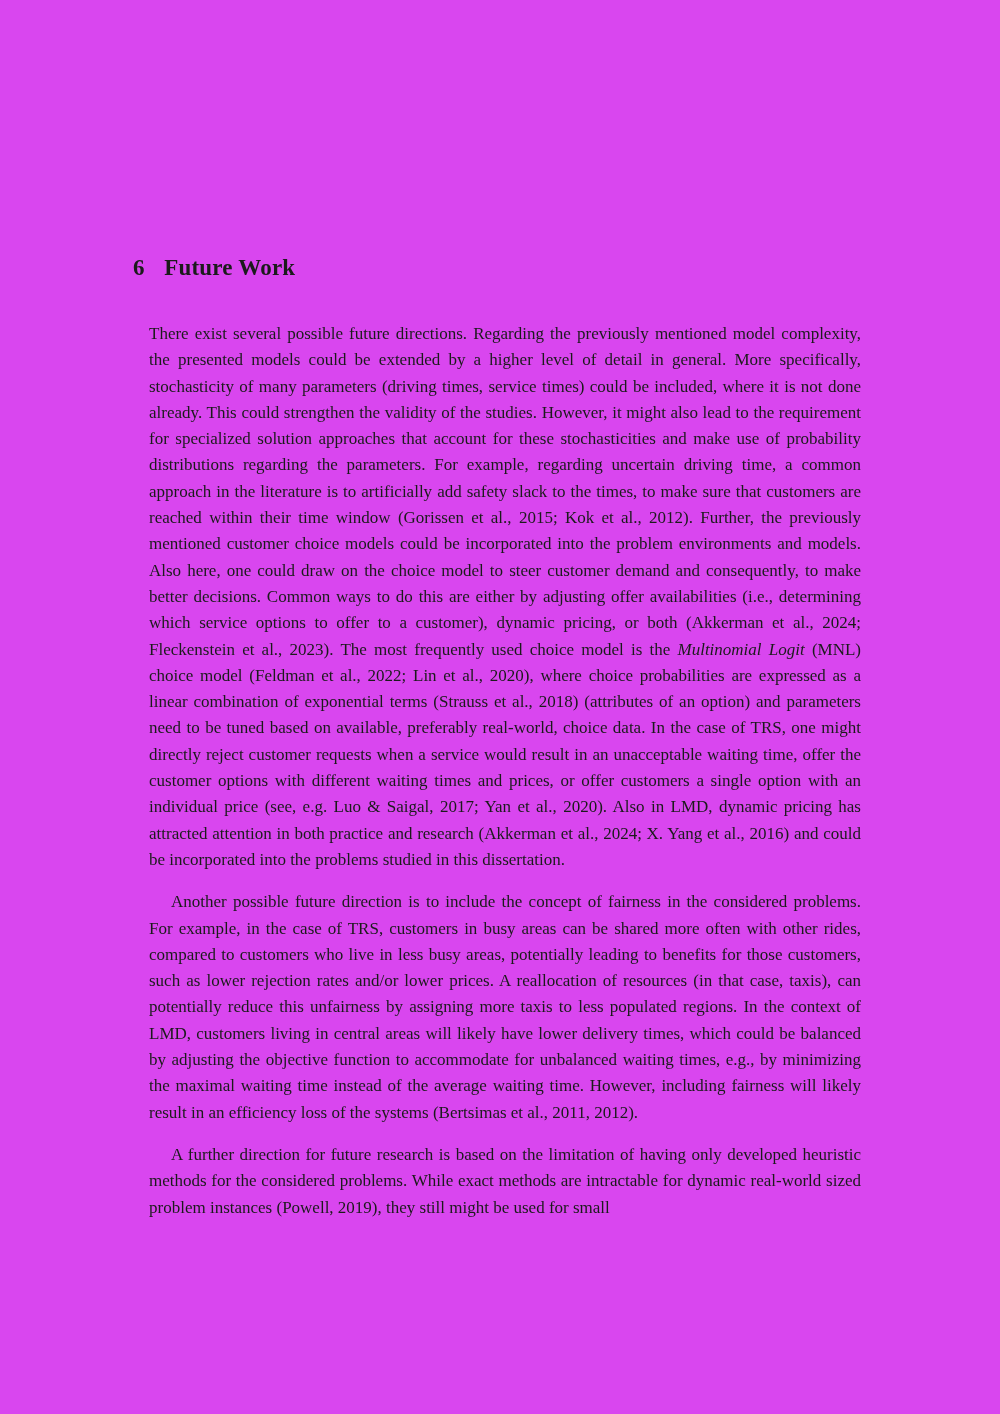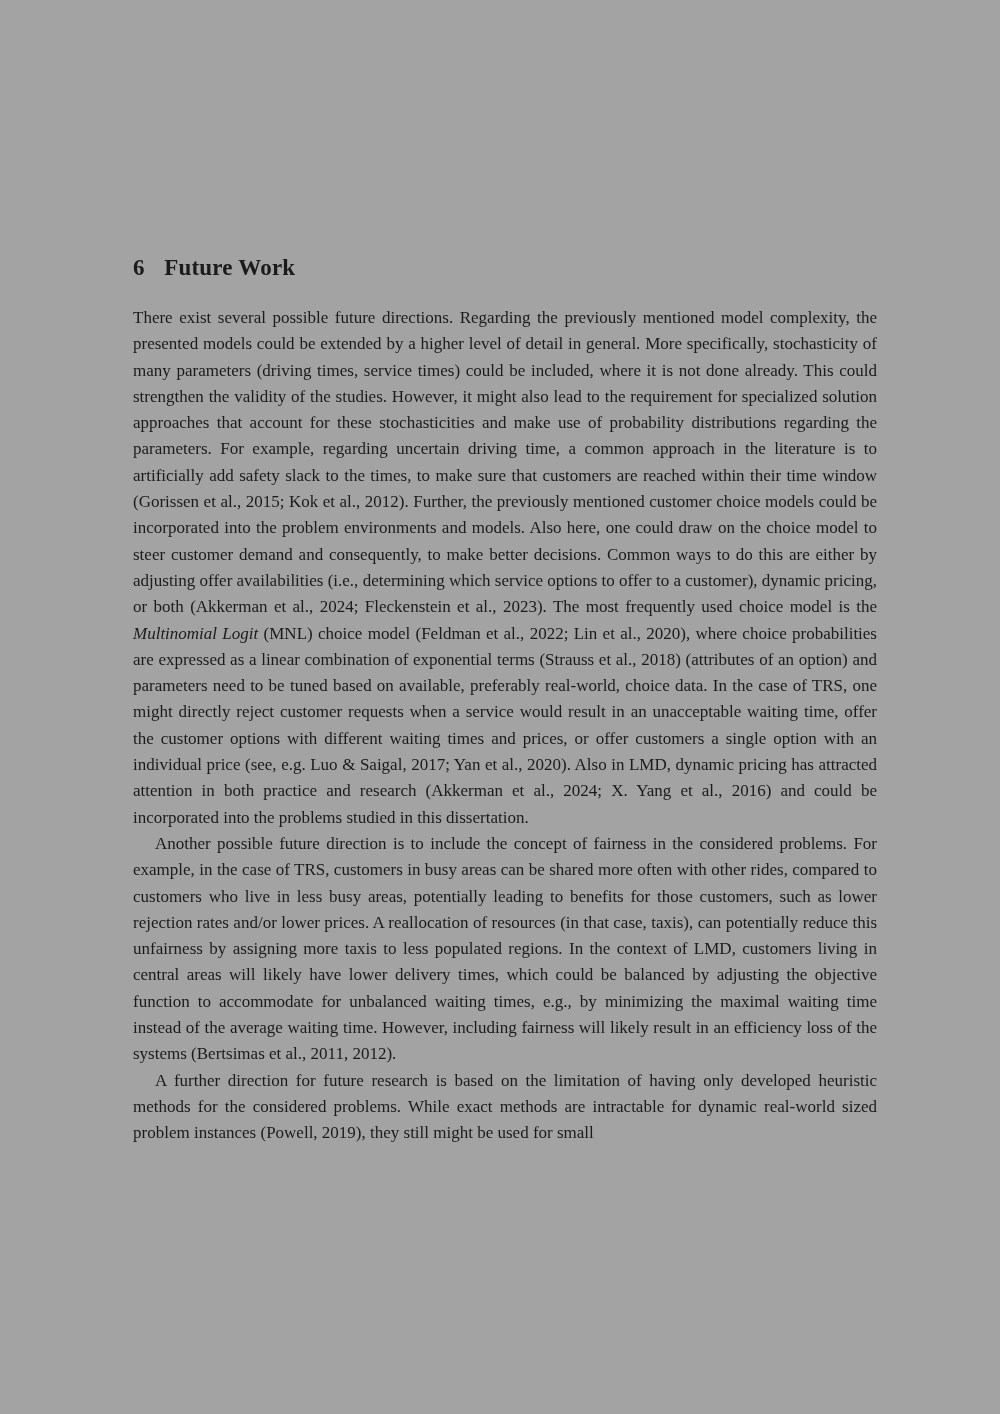--- a/index.html
+++ b/index.html
@@ -4,21 +4,21 @@
 <style>
   html, body { margin: 0; padding: 0; }
   body {
     width: 1000px; height: 1414px;
     background: #ffffff;
     font-family: "Liberation Serif", "DejaVu Serif", serif;
   }
   .page {
     position: relative;
     width: 1000px; height: 1414px;
-    background: #a3a3a3;
+    background: #d946ef;
     color: #1b1b1b;
     overflow: hidden;
   }
   .heading {
     position: absolute;
     left: 133px; top: 236px;
     font-size: 23px;
     font-weight: bold;
     letter-spacing: 0.2px;
     white-space: nowrap;
@@ -27,21 +27,21 @@
   .body-text {
     position: absolute;
     left: 133px; top: 305px;
     width: 744px;
     font-size: 17px;
     line-height: 26.3px;
     text-align: justify;
     text-justify: inter-word;
     hyphens: none;
   }
-  .para { margin: 0; padding: 0; }
+  .para { margin: 16px; padding: 0; }
   .para.indent { text-indent: 22px; }
   .italic { font-style: italic; }
 </style>
 </head>
 <body>
 
 <div class="page">
   <h2 class="heading">
     <span class="num">6</span><span>Future Work</span>
   </h2>

